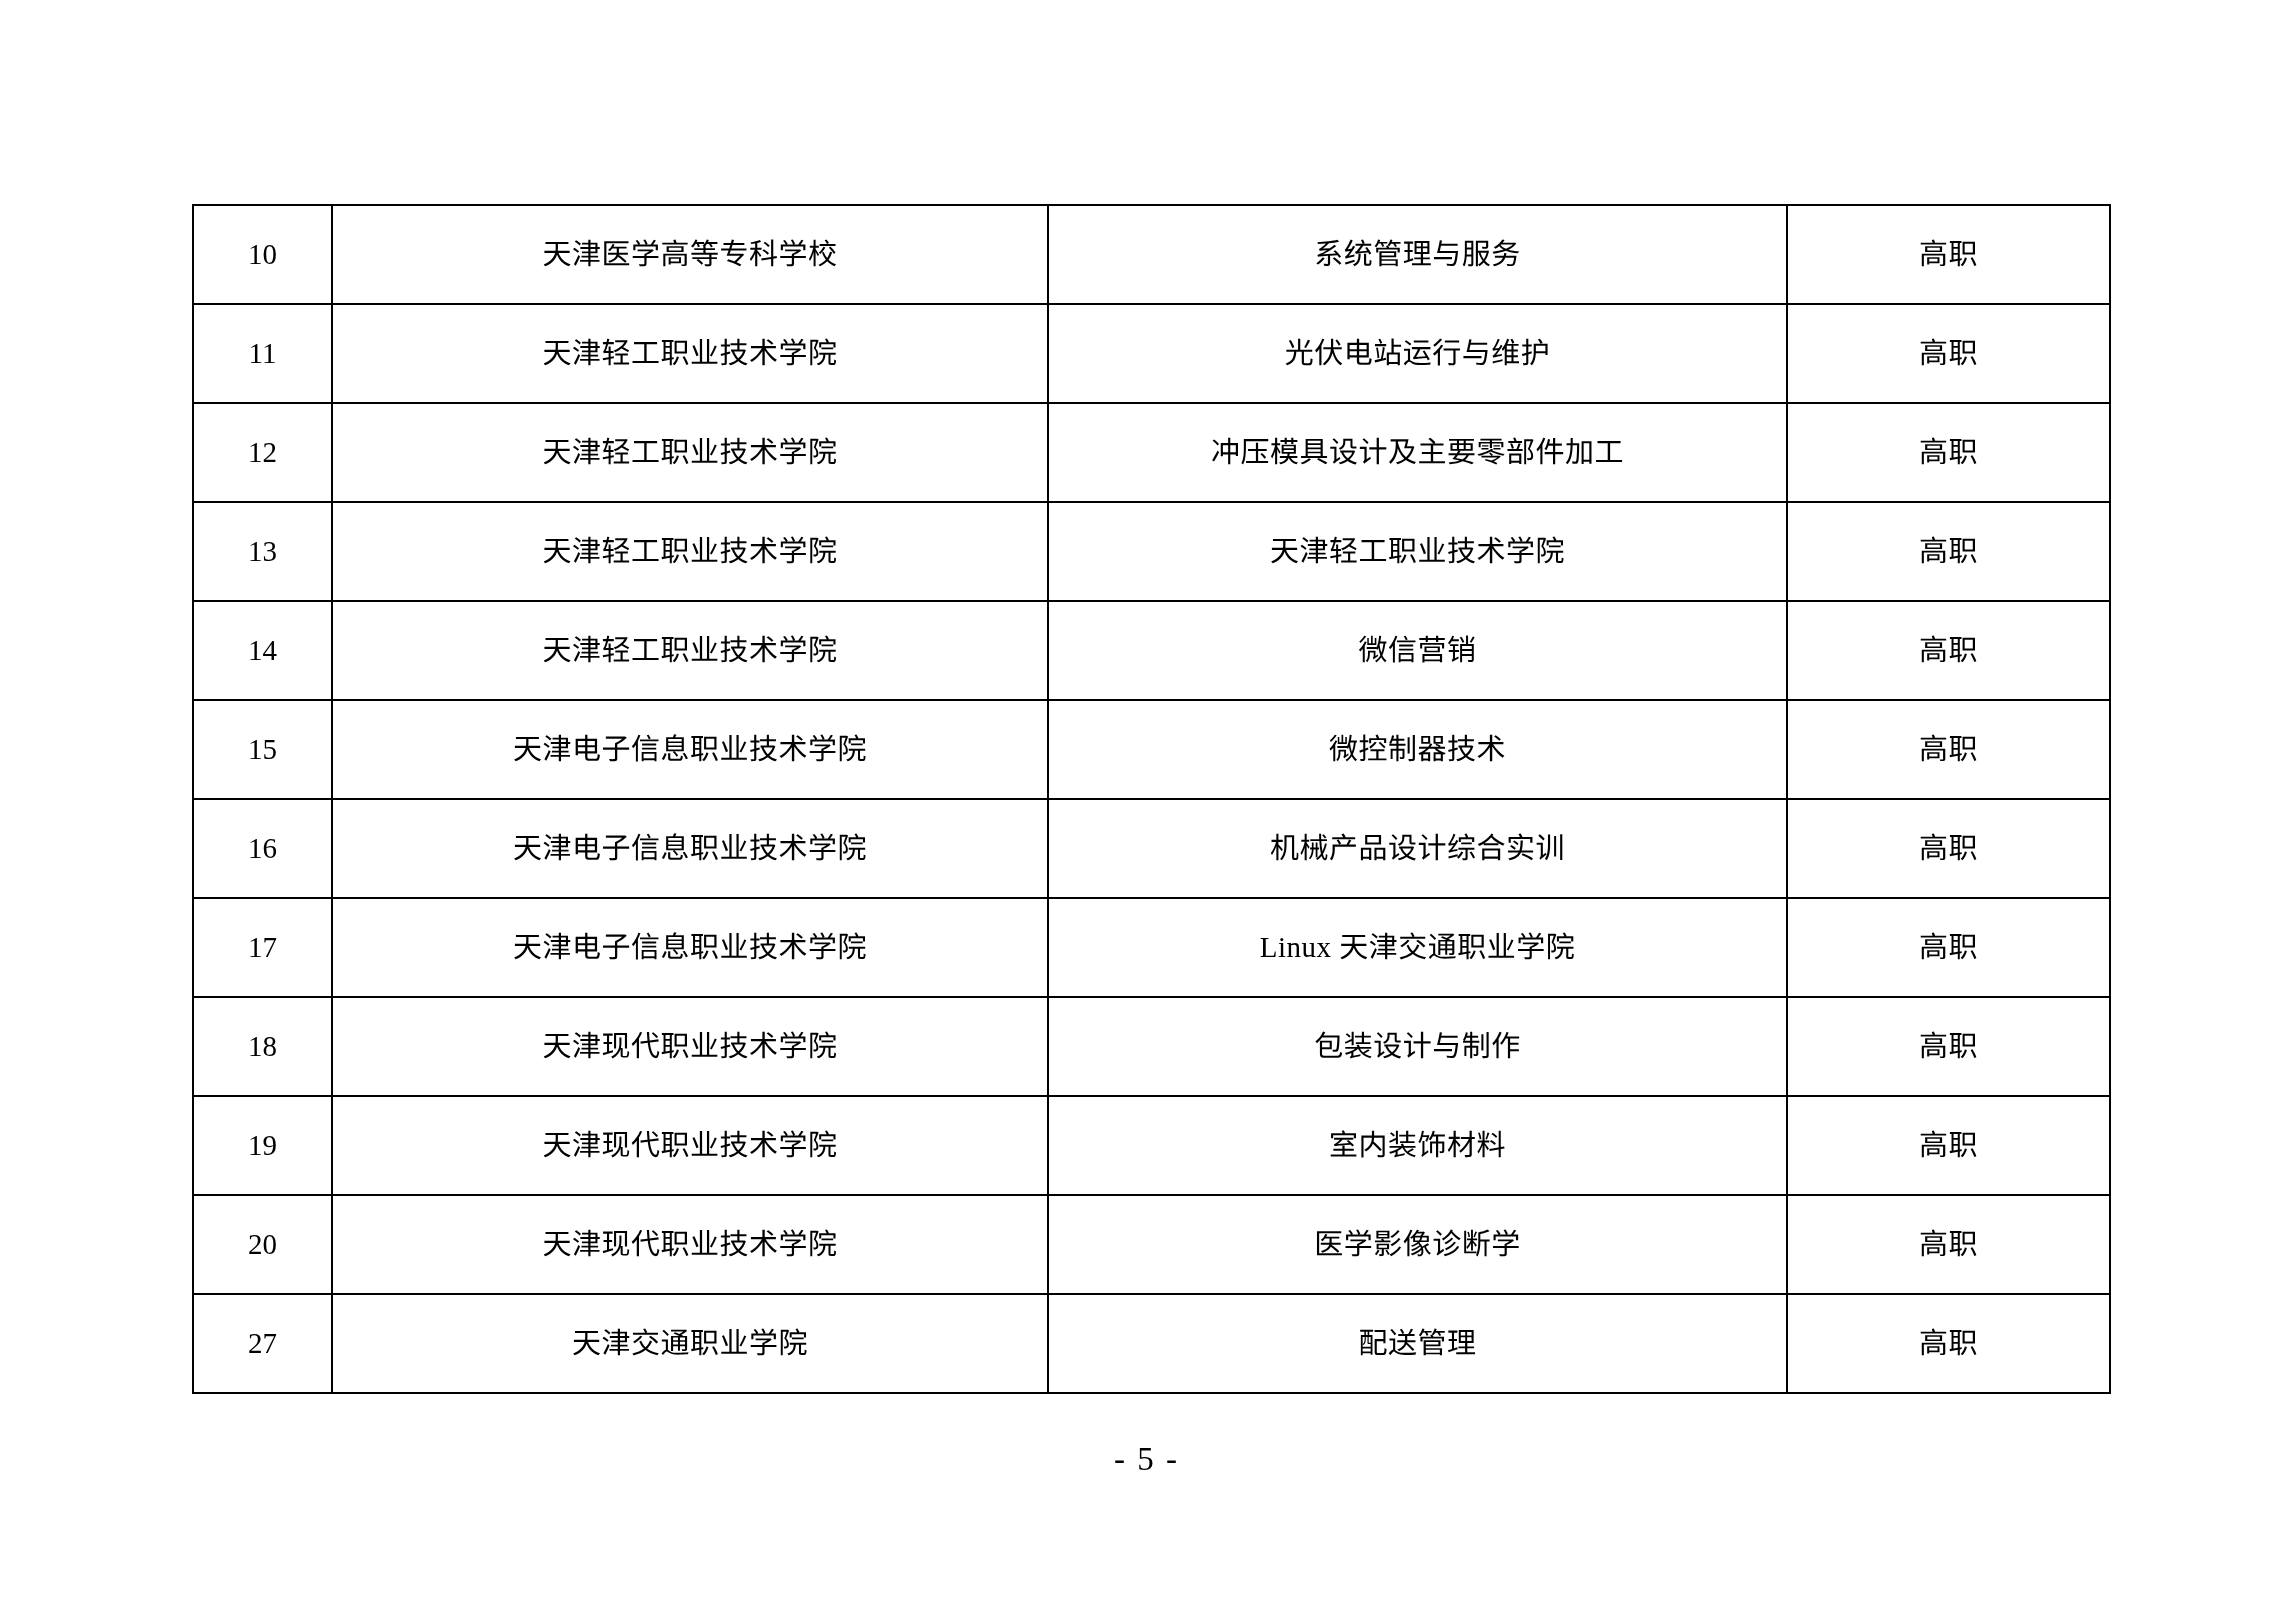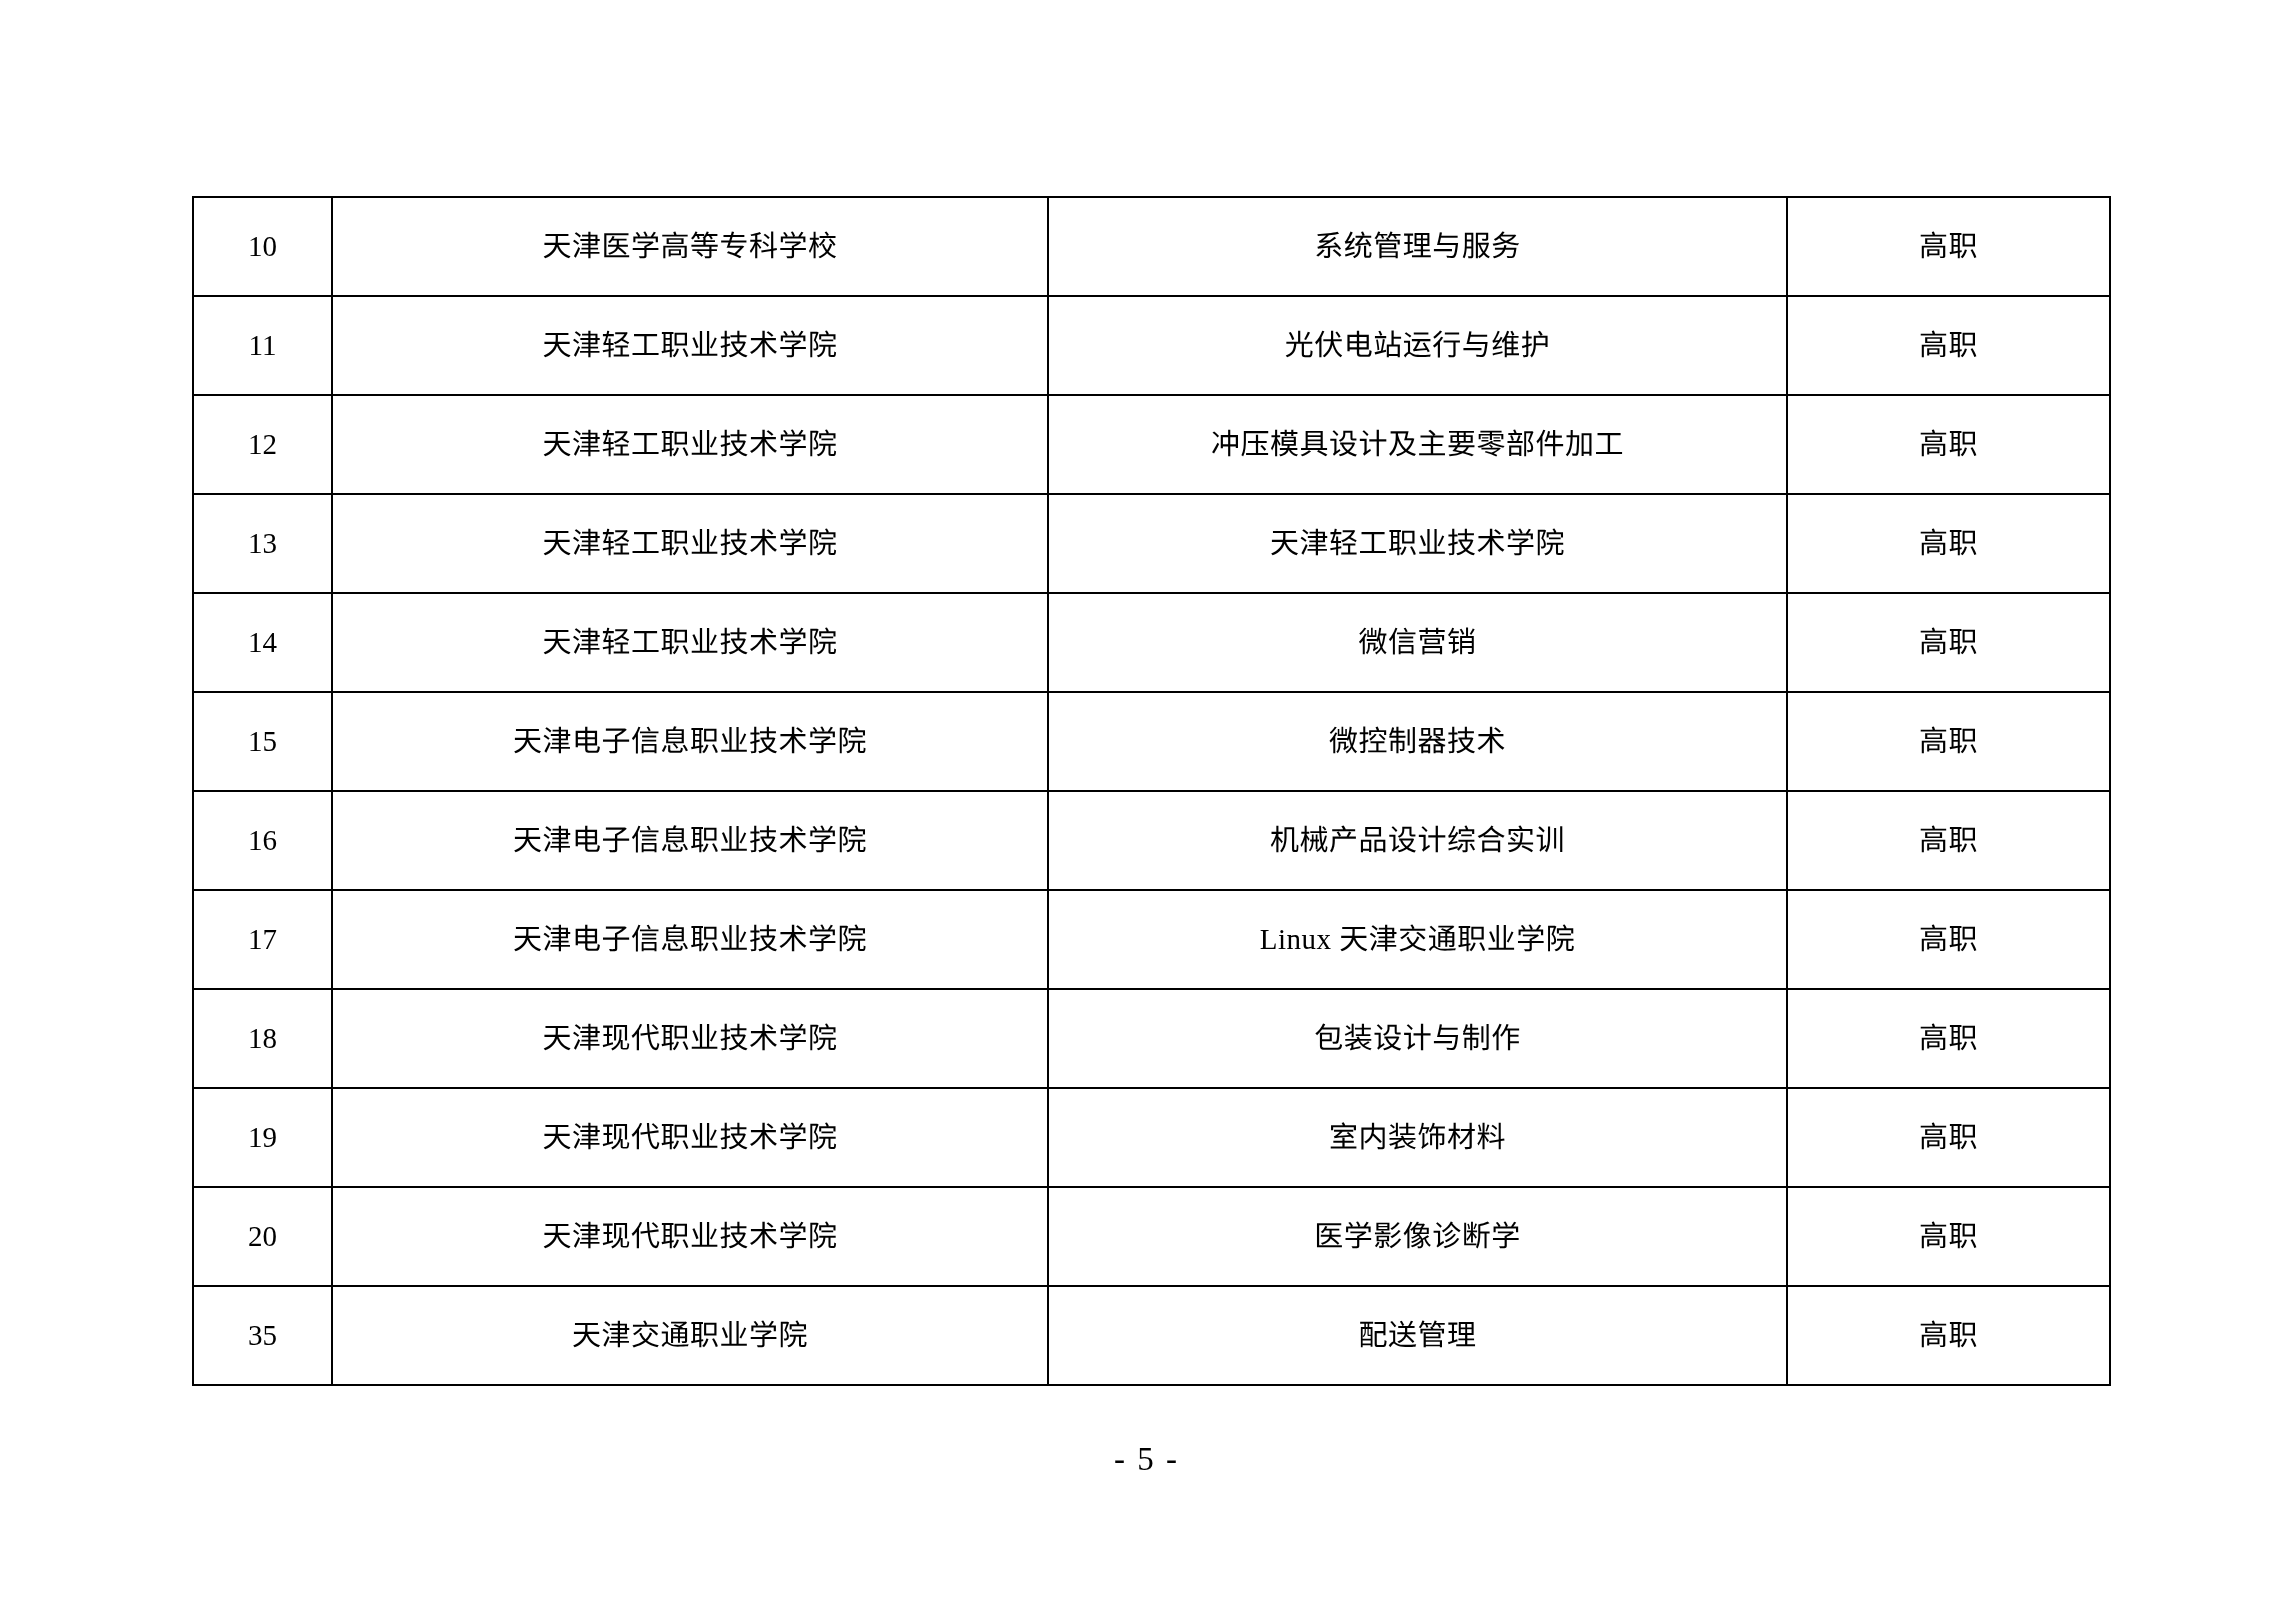--- a/index.html
+++ b/index.html
@@ -19,21 +19,21 @@
     position: absolute;
     top: 0;
     left: 0;
     width: 2293px;
     height: 1621px;
     background: #ffffff;
   }
   .doc-table {
     position: absolute;
     left: 192px;
-    top: 196px;
+    top: 204px;
     width: 1917px;
     border-collapse: collapse;
     table-layout: fixed;
     padding-left: 44px;
   }
   .doc-table td {
     border: 2px solid #000000;
     height: 97px;
     padding: 0 5.9px;
     text-align: center;
@@ -138,21 +138,21 @@
         <td class="cell-course">室内装饰材料</td>
         <td class="cell-level">高职</td>
       </tr>
       <tr>
         <td class="cell-index">20</td>
         <td class="cell-school">天津现代职业技术学院</td>
         <td class="cell-course">医学影像诊断学</td>
         <td class="cell-level">高职</td>
       </tr>
       <tr>
-        <td class="cell-index">35</td>
+        <td class="cell-index">27</td>
         <td class="cell-school">天津交通职业学院</td>
         <td class="cell-course">配送管理</td>
         <td class="cell-level">高职</td>
       </tr>
     </tbody>
   </table>
 
   <div class="page-number">- 5 -</div>
 
 </div>

